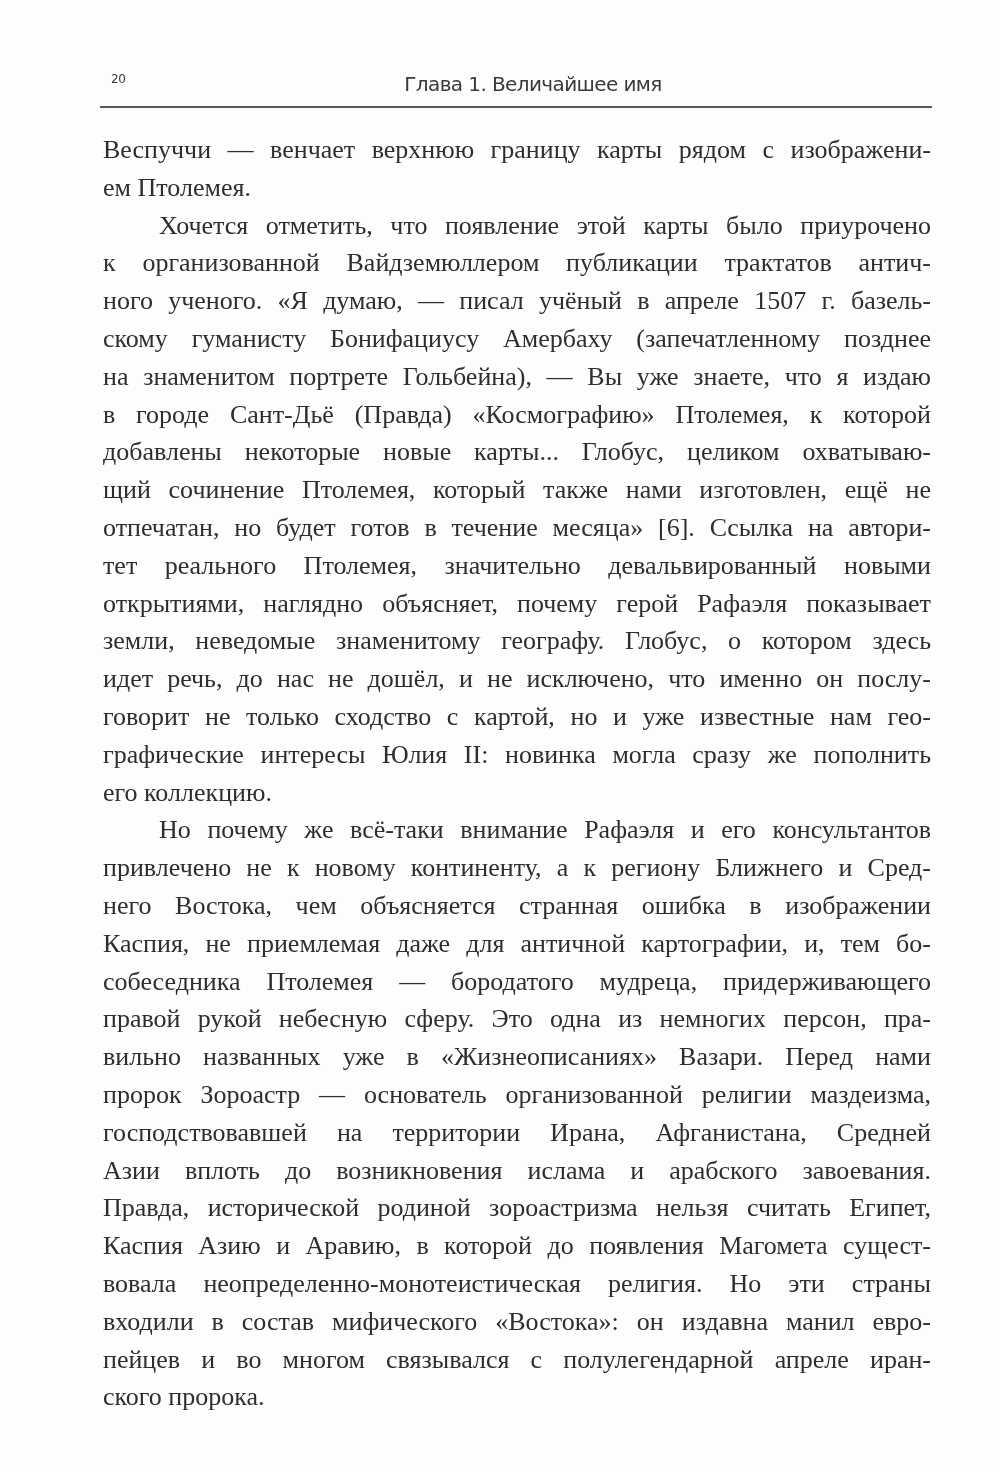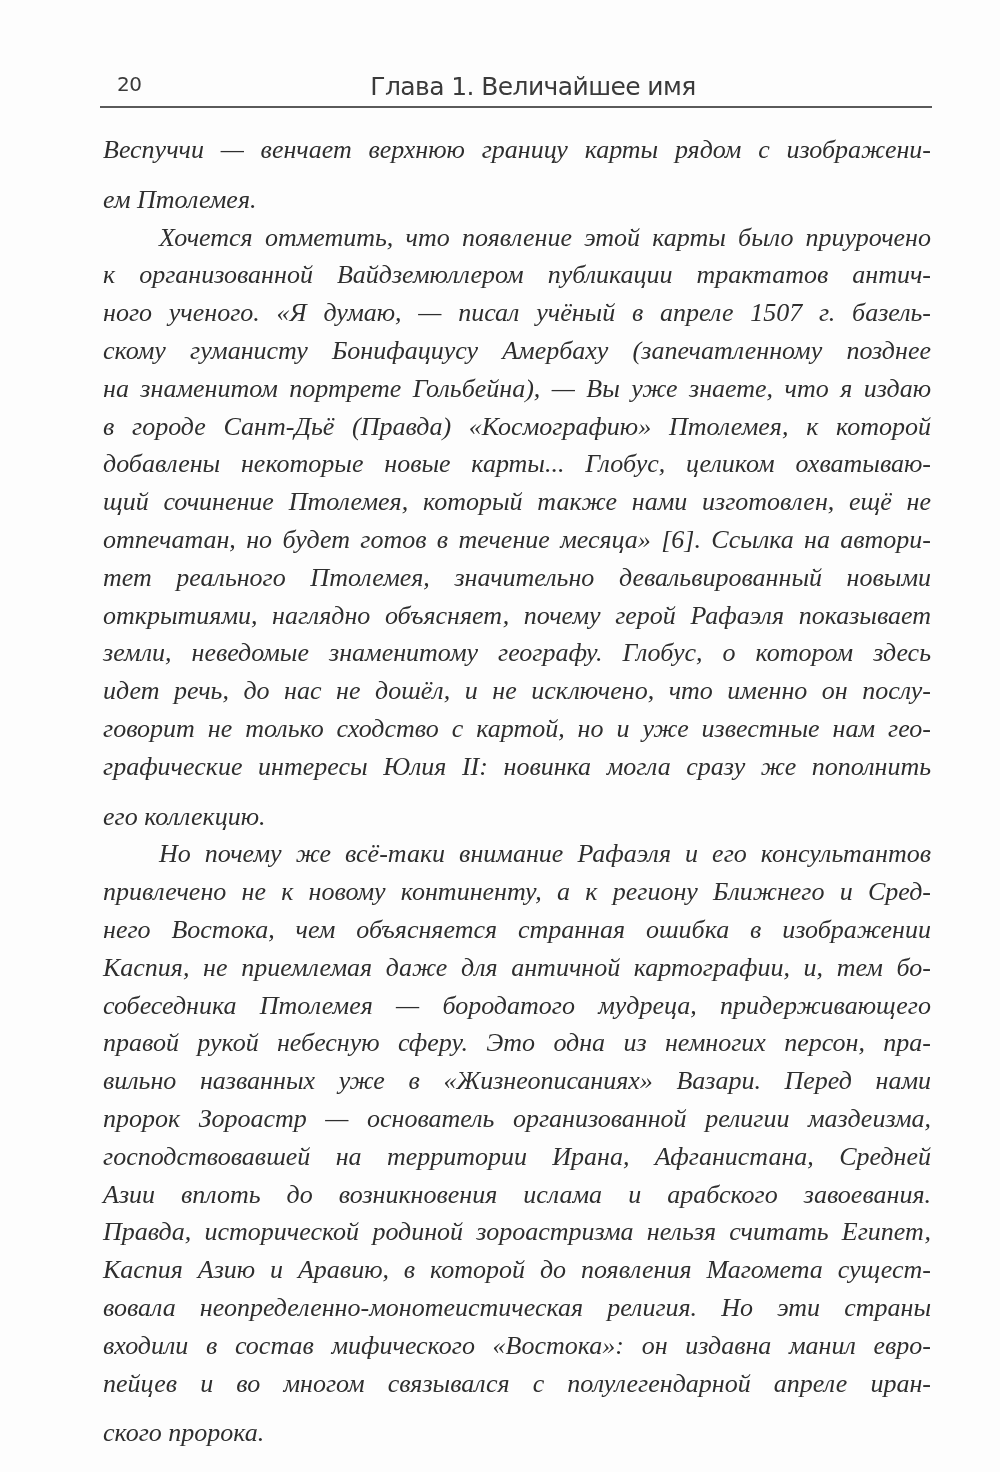--- a/index.html
+++ b/index.html
@@ -1,24 +1,24 @@
 <!DOCTYPE html>
 <html><head>
 <meta charset="utf-8">
 <style>
   html, body { margin: 0; padding: 0; background: #ffffff; }
   body { width: 1000px; height: 1472px; position: relative; overflow: hidden; }
   .page { position: absolute; left: 0; top: 0; width: 1000px; height: 1472px; background: #fdfdfd; }
   .header { position: absolute; left: 103px; top: 72px; width: 830px; height: 34px; }
-  .page-num { position: absolute; left: 14px; top: 0; font-family: "DejaVu Sans", sans-serif; font-size: 20px; color: #3a3a3a; letter-spacing: -0.5px; }
-  .running-head { position: absolute; left: 0; right: 0; text-align: center; top: 0; font-family: "DejaVu Sans", sans-serif; font-size: 25px; color: #3a3a3a; letter-spacing: -0.6px; padding-left: 30px;}
+  .page-num { position: absolute; left: 8px; top: 0; font-family: "DejaVu Sans", sans-serif; font-size: 12px; color: #3a3a3a; letter-spacing: -0.5px; }
+  .running-head { position: absolute; left: 0; right: 0; text-align: center; top: 0; font-family: "DejaVu Sans", sans-serif; font-size: 20px; color: #3a3a3a; letter-spacing: -0.6px; padding-left: 30px;}
   .rule { position: absolute; left: 100px; top: 106px; width: 832px; height: 2px; background: #5a5a5a; }
   .body-text { position: absolute; left: 103px; top: 131px; width: 828px; font-family: "Liberation Serif", serif; font-size: 26px; line-height: 37.8px; color: #2e2e2e; text-align: justify; }
-  .line { display: block; text-align: justify; text-align-last: justify; white-space: nowrap; height: 37.8px; overflow: visible; font-style: italic; }
-  .line.last { text-align-last: left; margin-top: 12px; }
+  .line { display: block; text-align: justify; text-align-last: justify; white-space: nowrap; height: 37.8px; overflow: visible; }
+  .line.last { text-align-last: left; }
   .line.first-indent { padding-left: 56px; }
 </style>
 </head>
 <body>
 
 <div class="page">
   <div class="header">
     <span class="page-num">20</span>
     <span class="running-head">Глава 1. Величайшее имя</span>
   </div>

